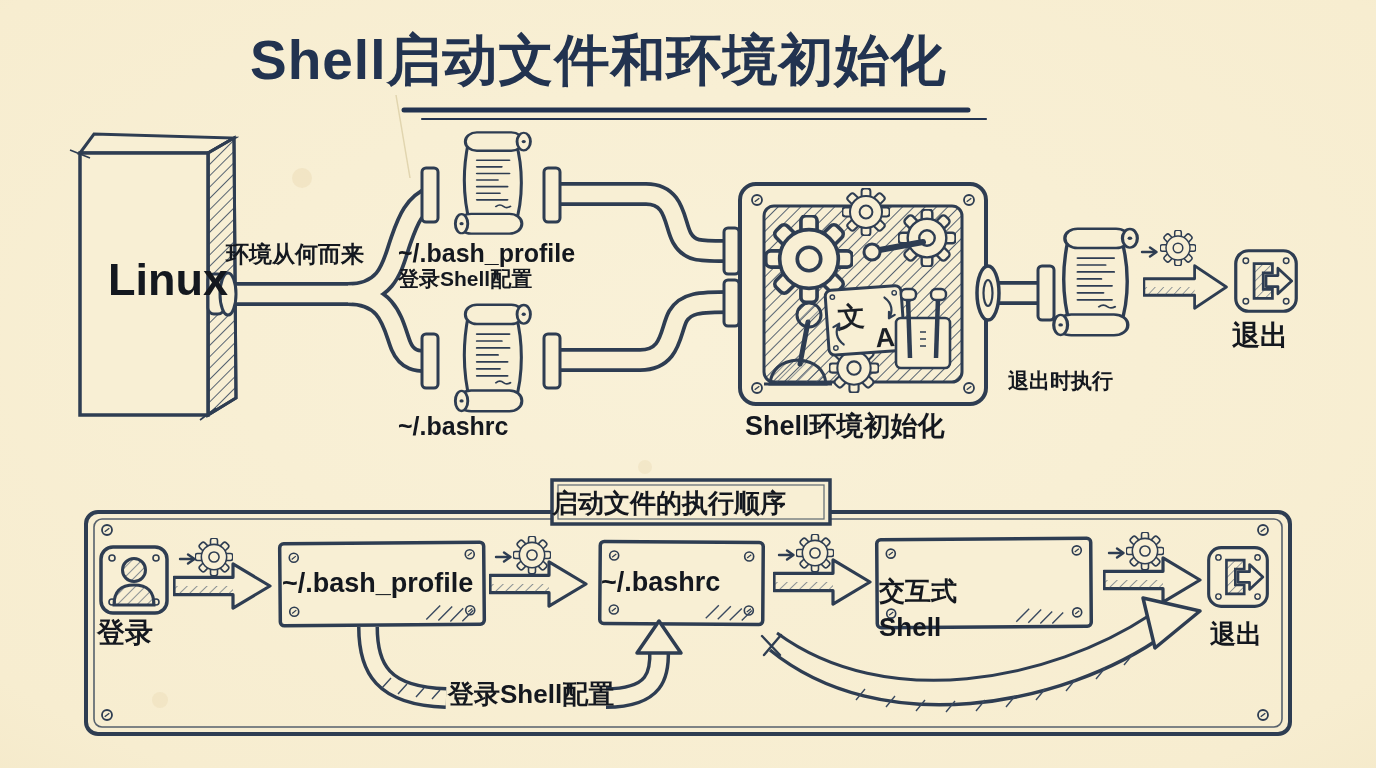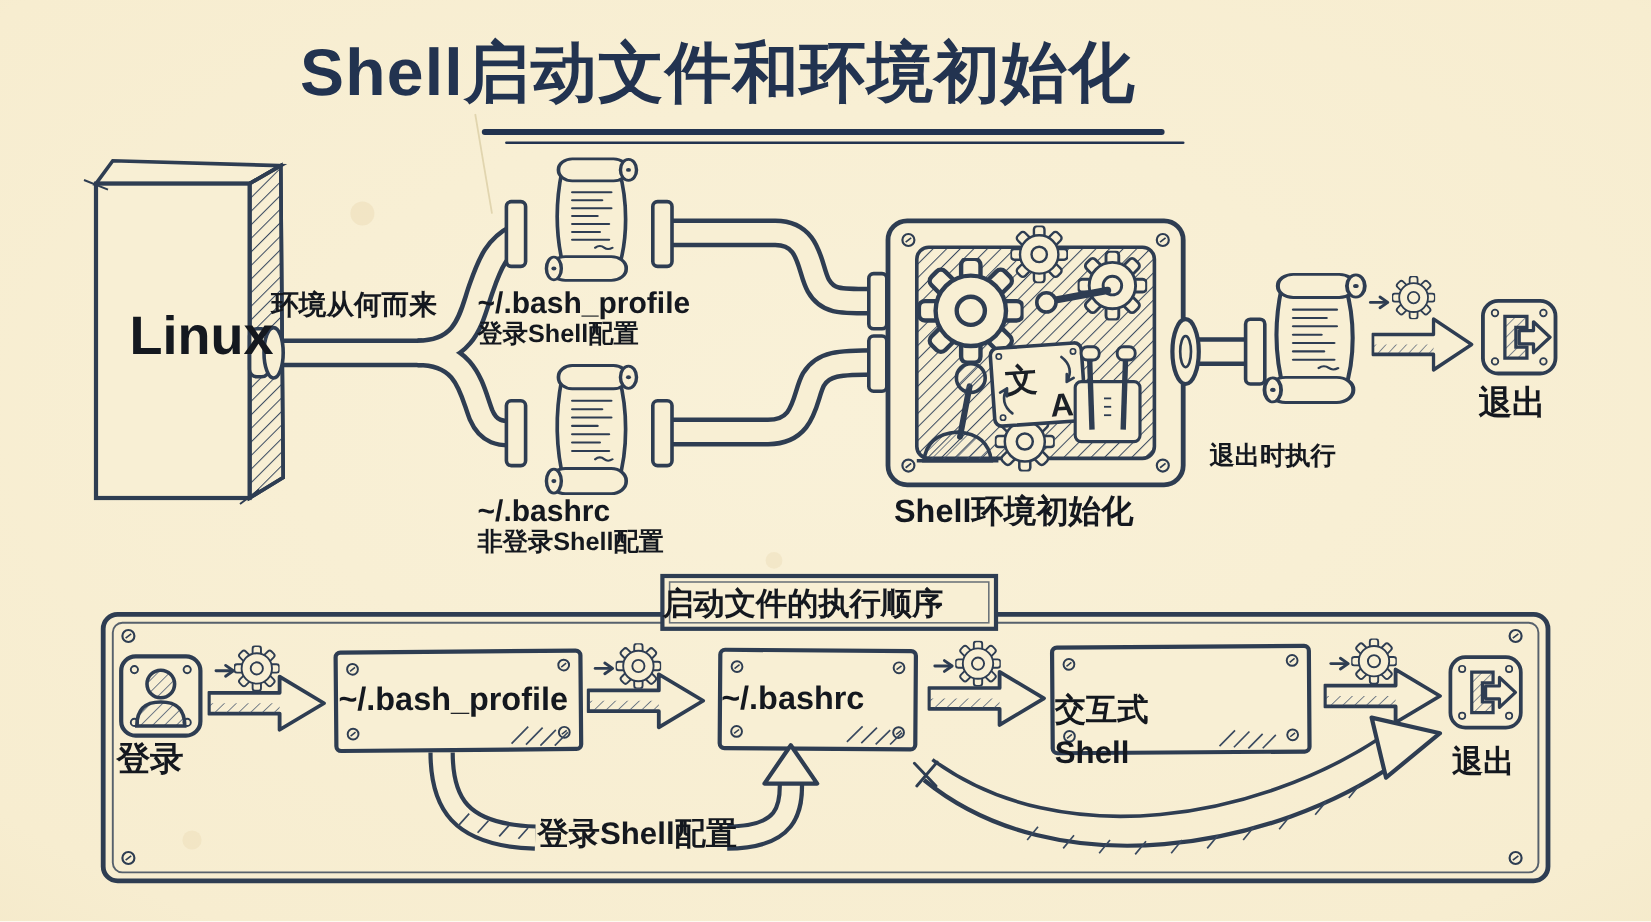--- a/index.html
+++ b/index.html
@@ -314,21 +314,20 @@
 <div class="lbl" style="left:80px;top:250px;width:128px;font-size:45px;line-height:1.32;margin-left:28px;">
   <span>Linux</span>
 </div>
 
 <div class="lbl" style="left:226px;top:240px;width:174px;font-size:23px;">环境从何而来</div>
 
 <div class="lbl" style="left:398px;top:238px;width:200px;font-size:25px;">~/.bash_profile</div>
 <div class="lbl" style="left:398px;top:266px;width:200px;font-size:21px;">登录Shell配置</div>
 
 <div class="lbl" style="left:398px;top:411px;width:200px;font-size:25px;">~/.bashrc</div>
-<div class="lbl" style="left:398px;top:439px;width:200px;font-size:21px;">非登录Shell配置</div>
 
 <div class="lbl" style="left:745px;top:410px;width:235px;font-size:27px;">Shell环境初始化</div>
 
 <div class="lbl" style="left:1008px;top:368px;width:195px;font-size:21px;">退出时执行</div>
 
 <div class="lbl" style="left:1232px;top:318px;width:68px;font-size:28px;">退出</div>
 
 <div class="lbl" style="left:552px;top:487px;width:256px;font-size:26px;border-radius:11px;">启动文件的执行顺序</div>
 
 <div class="lbl" style="left:97px;top:615px;width:74px;font-size:28px;">登录</div>

